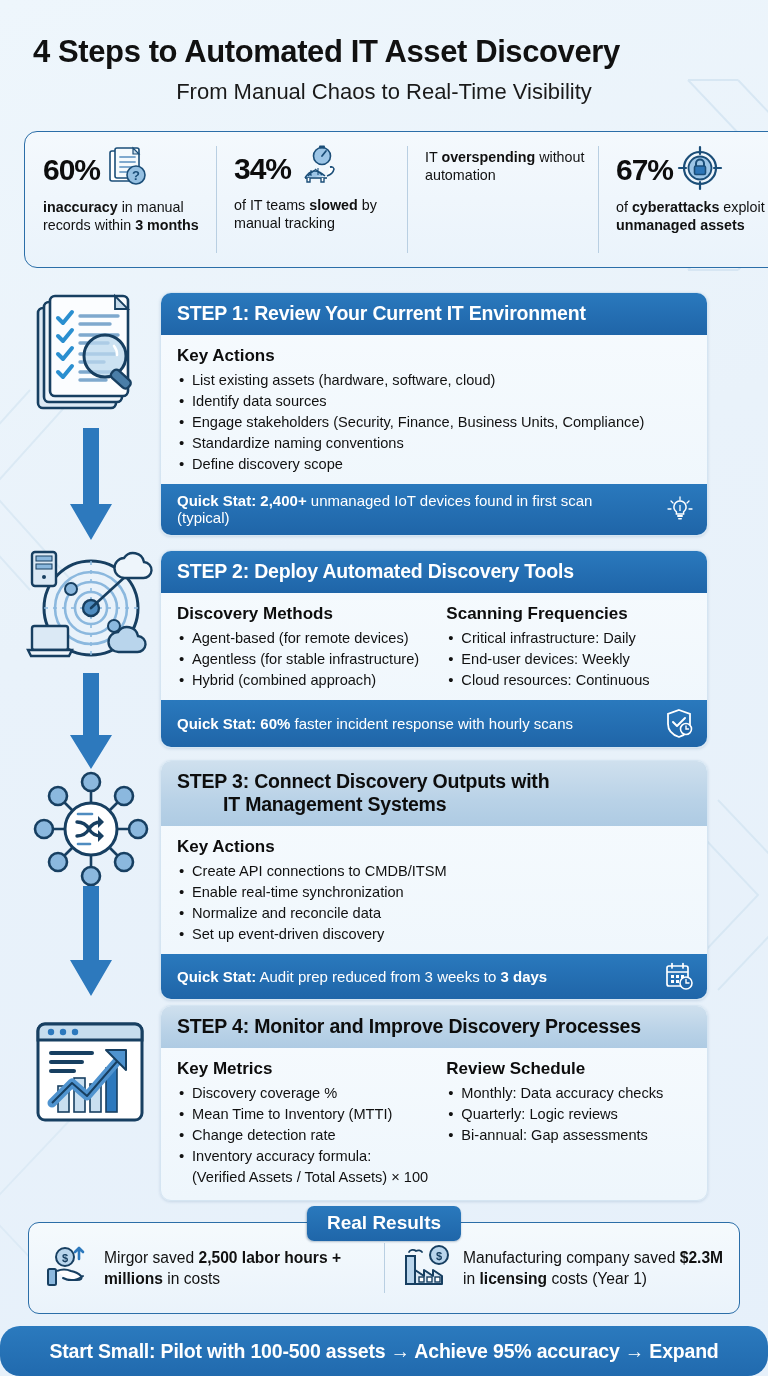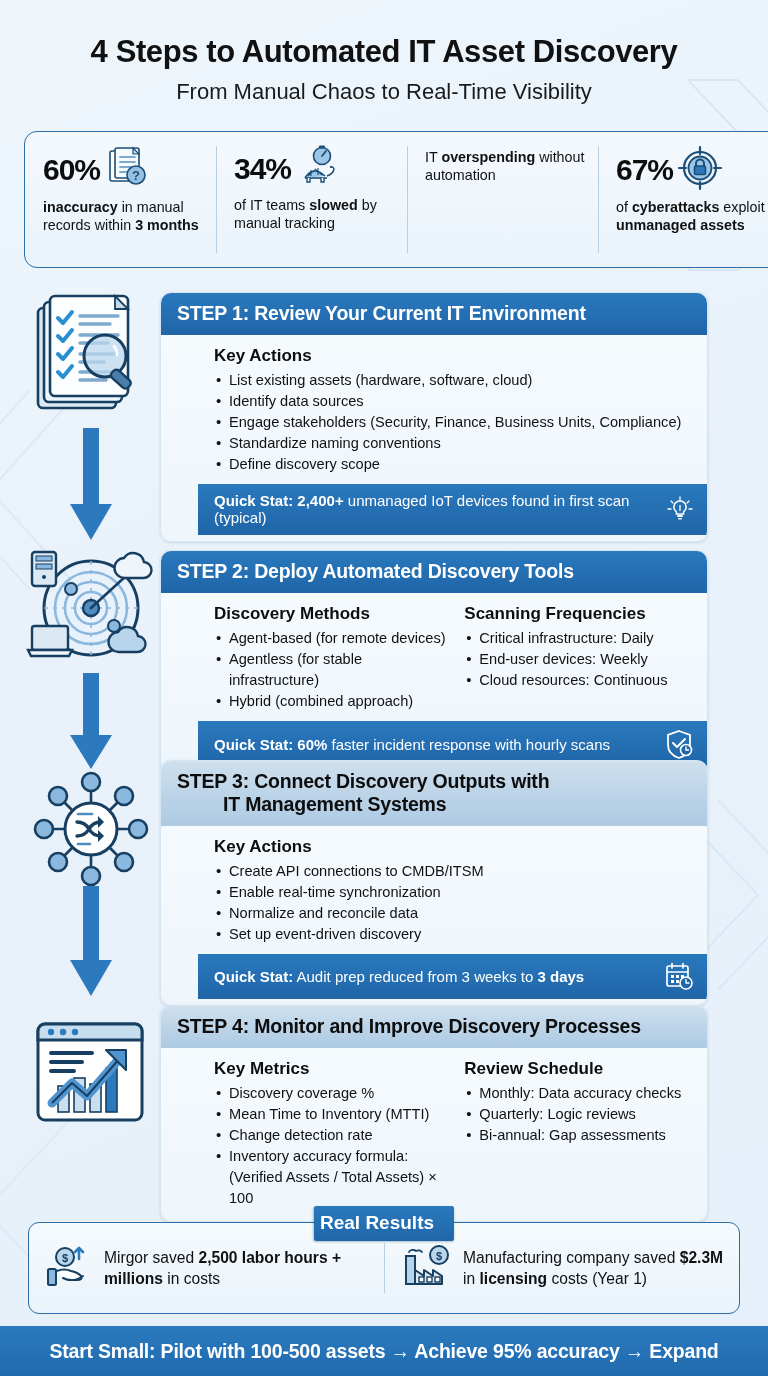--- a/index.html
+++ b/index.html
@@ -16,22 +16,22 @@
     overflow: hidden;
   }
   .watermark { position:absolute; pointer-events:none; opacity:.55; }
   .wm-r { right:-60px; top:60px; }
   .wm-r2 { right:-40px; top:780px; }
   .wm-l { left:-60px; top:370px; }
   .wm-l2 { left:-70px; top:1110px; }
 
   
   .title {
-    text-align:center; font-size:31px; font-weight:bold; color:#111;
-    letter-spacing:-.4px; margin-top:34px;
+    font-size:31px; font-weight:bold; color:#111;
+    letter-spacing:-.4px; margin-top:34px;margin-left:33px;
   }
   .subtitle {
     text-align:center; font-size:22px; color:#1a1a1a; margin-top:9px;
     font-weight:400;
   }
 
   
   .stats-bar {
     position:absolute; left:24px; top:131px; width:766px; height:137px;
     background:linear-gradient(180deg,#f4f9fd 0%, #eaf3fb 100%);
@@ -63,21 +63,21 @@
   .step-hd {
     background:linear-gradient(180deg,#2a79bd 0%,#1f65a8 100%);
     color:#fff; font-size:19.5px; font-weight:bold;
     padding:9px 16px 10px 16px; letter-spacing:-.2px;
   }
   .step-hd.light {
     background:linear-gradient(180deg,#cfe0ee 0%,#b9d2e7 60%,#aecbe3 100%);
     color:#0d0d0d;
   }
   .step-hd .ln2 { display:block; padding-left:46px; }
-  .step-body { padding:11px 16px 6px 16px;margin-left:37px; }
+  .step-body { padding:11px 16px 0 16px; }
   .cols { display:flex; gap:10px; }
   .col { flex:1; }
   .col.wide { flex:1.06; }
   .sub-h { font-size:17px; font-weight:bold; color:#0d0d0d; margin-bottom:4px; }
   ul.bullets { list-style:none; }
   ul.bullets li {
     font-size:14.6px; color:#111; line-height:1.44;
     padding-left:15px; position:relative;
   }
   ul.bullets li::before {
@@ -103,38 +103,38 @@
   .results {
     position:absolute; left:28px; top:1222px; width:712px; height:92px;
     border:1.6px solid #2b6ea8; border-radius:11px;
     background:linear-gradient(180deg,#f5fafd 0%,#eaf3fb 100%);
     display:flex; align-items:center;
   }
   .results-badge {
     position:absolute; left:50%; top:1206px; transform:translateX(-50%);
     background:linear-gradient(180deg,#2a79bd 0%,#1f66a9 100%);
     color:#fff; font-weight:bold; font-size:19px;
-    padding:6px 20px 7px 6px; border-radius:2px; z-index:3;
+    padding:6px 20px 7px 20px; border-radius:7px; z-index:3;
     box-shadow:0 1px 2px rgba(20,60,100,.3);
   }
   .result {
     flex:1; display:flex; align-items:center; gap:9px; padding:0 10px 0 18px;
     position:relative; height:62px;
   }
   .result + .result::before {
     content:""; position:absolute; left:0; top:6px; bottom:6px; width:1px; background:#b9cfe2;
   }
   .result-text { font-size:15.6px; color:#111; line-height:1.35; }
   .result-text b { font-weight:bold; }
 
   
   .banner {
     position:absolute; left:0; bottom:0; width:768px; height:50px;
     background:linear-gradient(180deg,#2b7abe 0%,#216aae 100%);
-    display:flex; align-items:center; justify-content:center;
+    display:flex; align-items:center; justify-content:center;border-radius:20px;
   }
   .banner-txt { color:#fff; font-size:19.5px; font-weight:bold; letter-spacing:-.2px; }
 </style>
 </head>
 <body>
 
 <div id="page">
 
   <svg class="watermark wm-r" width="200" height="230" viewBox="0 0 200 230">
     <path d="M60 20 L150 115 L60 210" fill="none" stroke="#c8ddee" stroke-width="2"></path>

